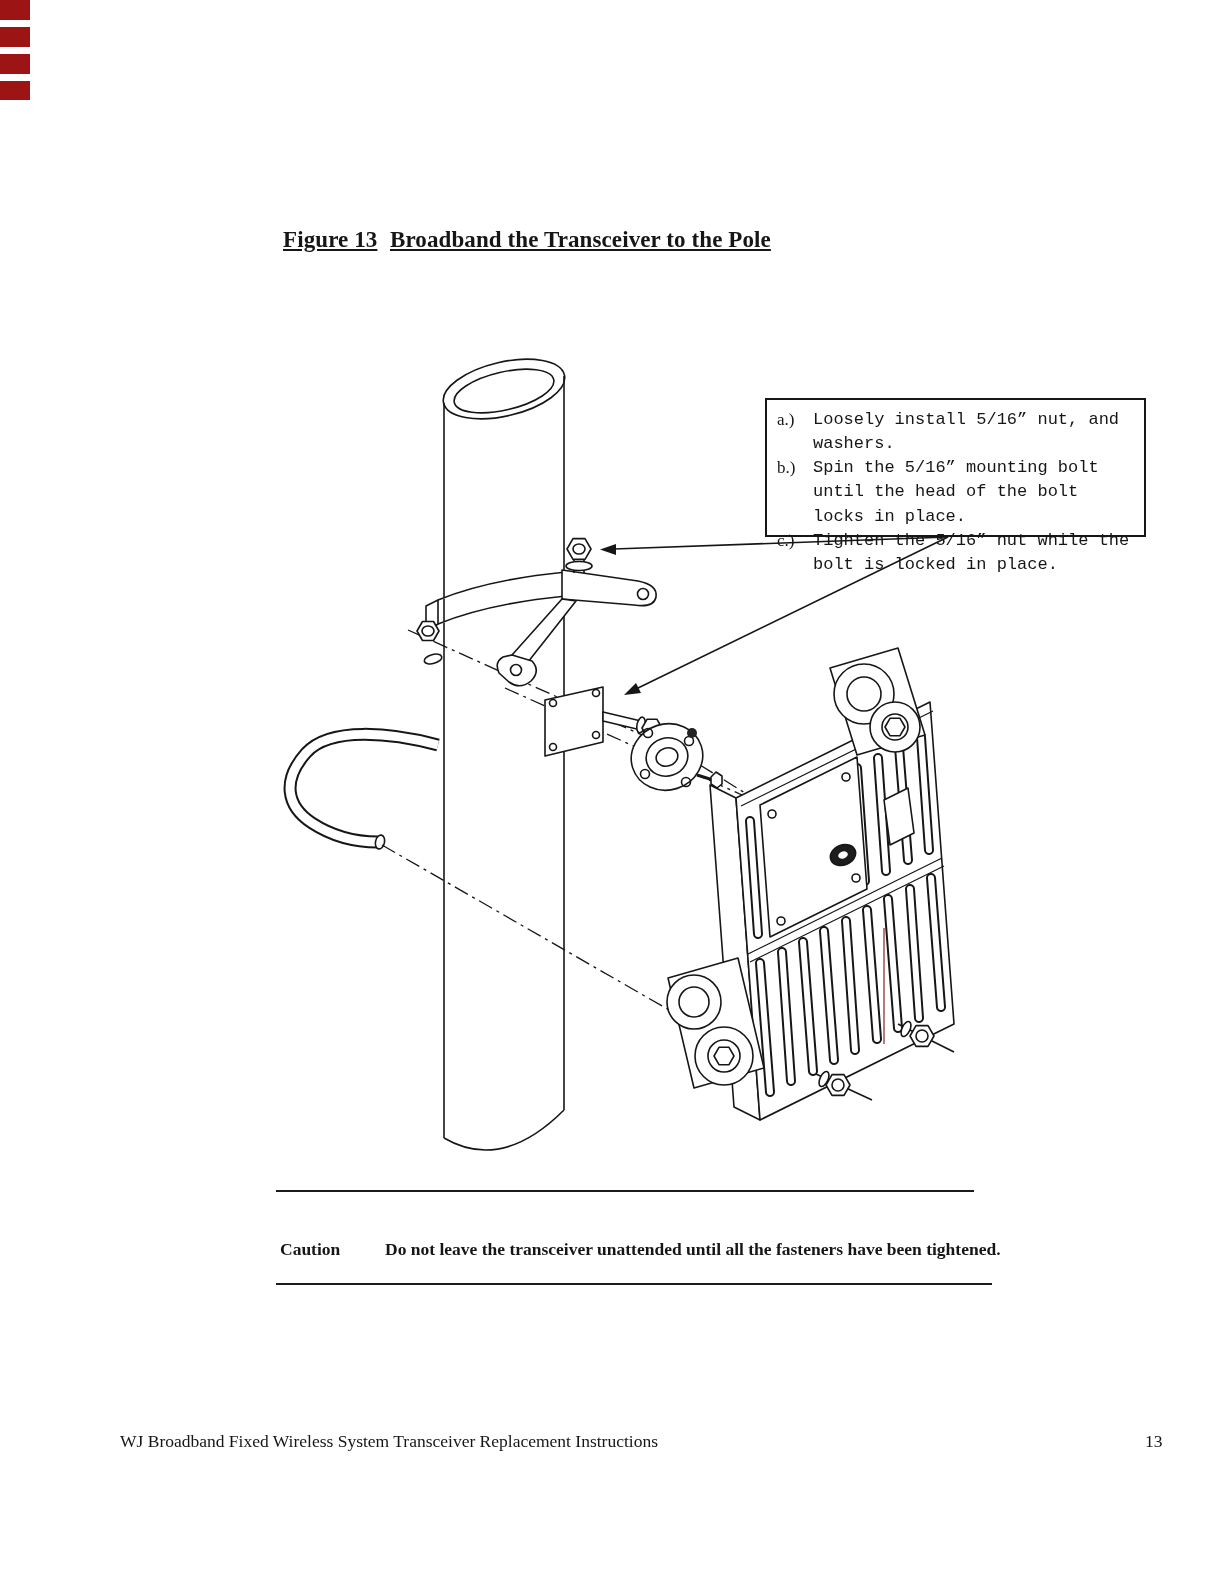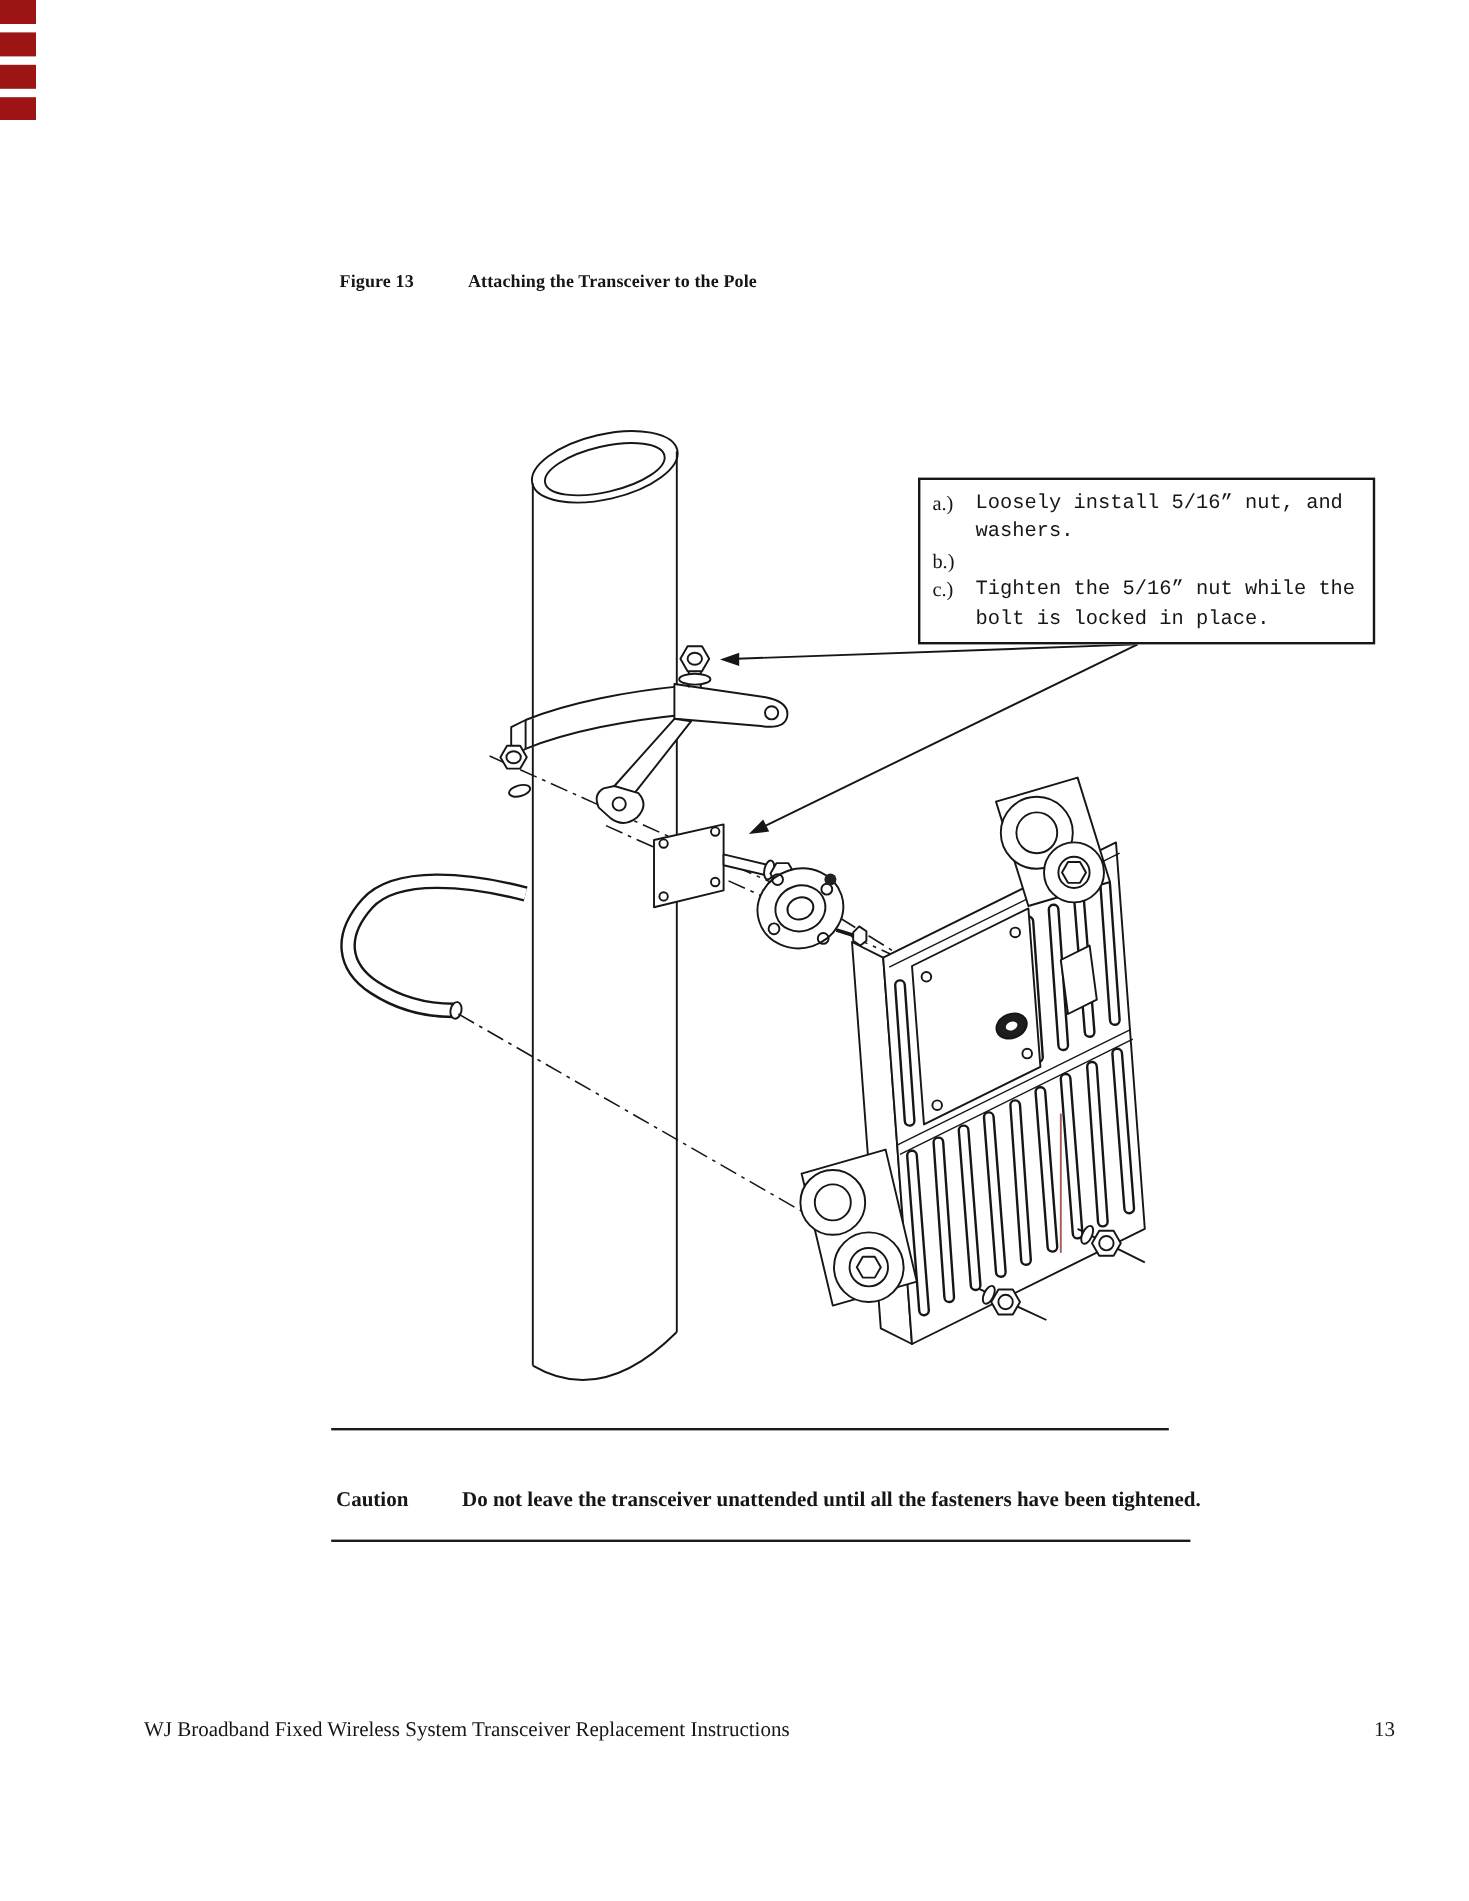--- a/index.html
+++ b/index.html
@@ -5,21 +5,21 @@
   html,body{margin:0;padding:0;}
   body{
     width:1224px;height:1584px;position:relative;background:#ffffff;
     font-family:"Liberation Serif","DejaVu Serif",serif;color:#161616;
     overflow:hidden;
   }
   #diagram-svg{position:absolute;left:0;top:0;}
 
   .figure-caption{
     position:absolute;left:283px;top:227px;display:flex;
-    font-weight:bold;font-size:15px;letter-spacing:0.1px;
+    font-weight:bold;font-size:23px;letter-spacing:0.1px;text-decoration:underline;
   }
   .figure-caption .fig-label{width:107px;flex:none;}
 
   .callout-box{
     position:absolute;left:765px;top:398px;width:381px;height:139px;
     box-sizing:border-box;border:2px solid #161616;background:#ffffff;
     padding:8px 10px 6px 10px;font-size:17px;line-height:1.42;
   }
   .callout-item{display:flex;}
   .callout-item .marker{width:36px;flex:none;}
@@ -172,30 +172,31 @@
       <path d="M948,537 L614,549"></path>
       <path d="M600,549.5 L616,544 L616,555 Z" fill="#161616" stroke="none"></path>
       <path d="M948,537 L636,689"></path>
       <path d="M624,695 L636,683 L641,693 Z" fill="#161616" stroke="none"></path>
     </g>
   </g>
 </svg>
 
 <div class="figure-caption">
   <span class="fig-label">Figure 13</span>
-  <span class="fig-title">Attaching the Transceiver to the Pole</span>
+  <span class="fig-title">Broadband the Transceiver to the Pole</span>
 </div>
 
 <div class="callout-box">
   <div class="callout-item">
     <span class="marker">a.)</span>
     <span class="itext">Loosely install 5/16” nut, and washers.</span>
   </div>
   <div class="callout-item">
     <span class="marker">b.)</span>
+    <span class="itext">Spin the 5/16” mounting bolt until the head of the bolt locks in place.</span>
   </div>
   <div class="callout-item">
     <span class="marker">c.)</span>
     <span class="itext">Tighten the 5/16” nut while the bolt is locked in place.</span>
   </div>
 </div>
 
 <div class="rule rule-top"></div>
 
 <div class="caution-row">

